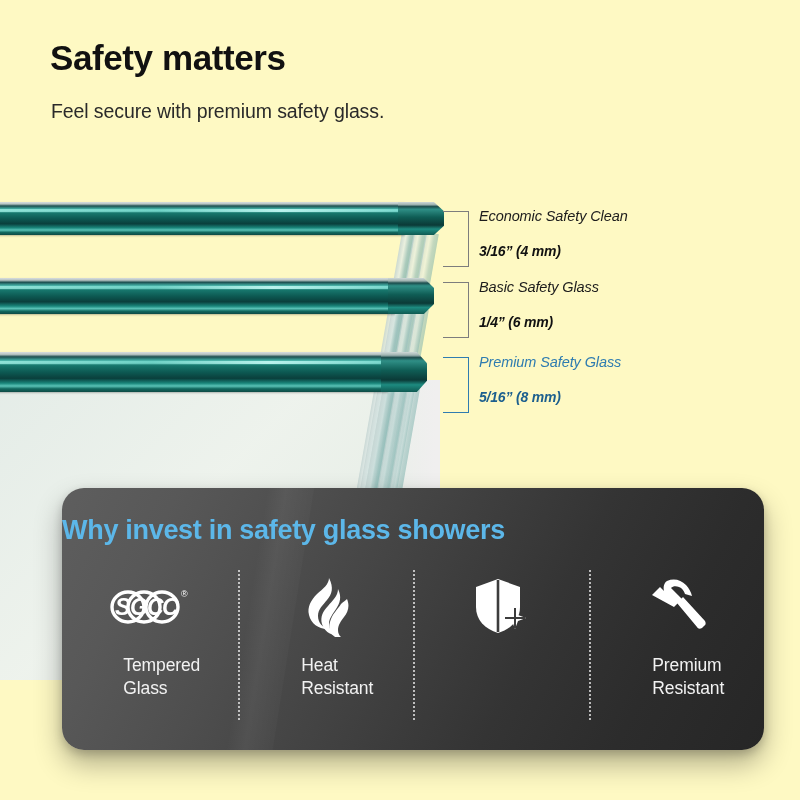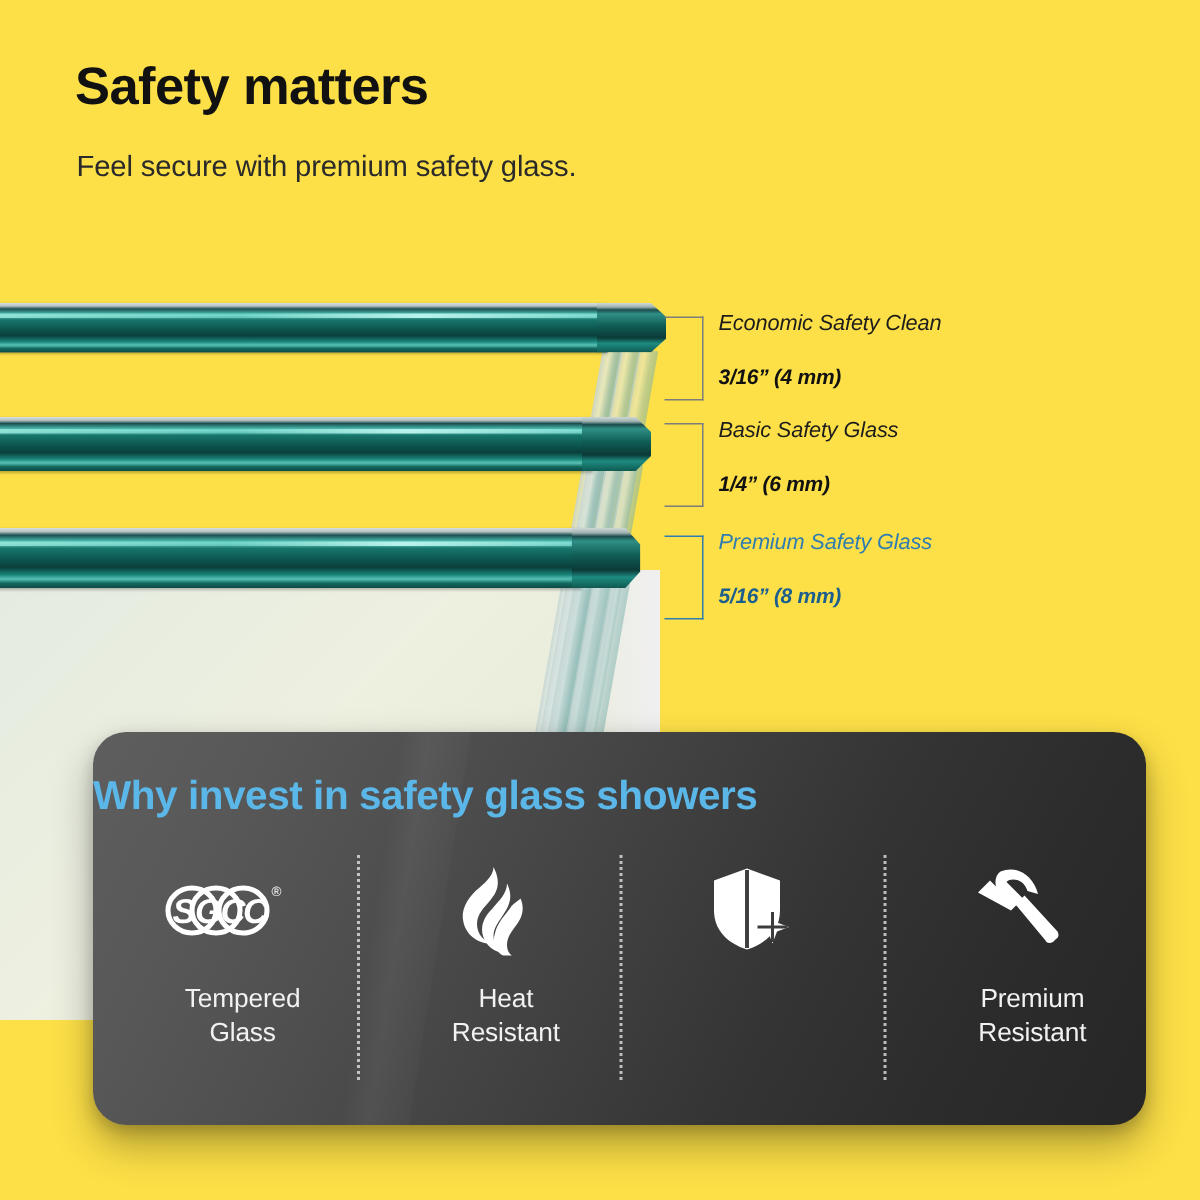--- a/index.html
+++ b/index.html
@@ -5,21 +5,21 @@
   html, body {
     margin: 0; padding: 0;
     width: 800px; height: 800px;
     background: #f0efef;
     font-family: "Liberation Sans", sans-serif;
     overflow: hidden;
   }
   #stage {
     position: relative;
     width: 800px; height: 800px;
-    background: #fde047;
+    background: #fef9c3;
     overflow: hidden;
   }
 
   
   #headline {
     position: absolute; left: 50px; top: 38px;
     font-size: 35px; font-weight: bold; color: #111111;
     letter-spacing: -0.4px;
   }
   #subhead {
@@ -155,21 +155,21 @@
     border-left: 2px dotted rgba(235,235,235,0.75);
   }
   .f-icon {
     height: 62px;
     display: flex; align-items: center; justify-content: center;
   }
   .f-icon svg { display: block; }
   .f-label {
     margin-top: 16px;
     font-size: 17.5px; line-height: 1.3; color: #f2f2f2;
-    text-align: center; letter-spacing: -0.1px; margin-left: 24px;
+    text-align: left; letter-spacing: -0.1px; margin-left: 24px;
   }
 </style>
 </head>
 <body>
 
 <div id="stage">
 
   <div id="headline">Safety matters</div>
   <div id="subhead">Feel secure with premium safety glass.</div>
 

